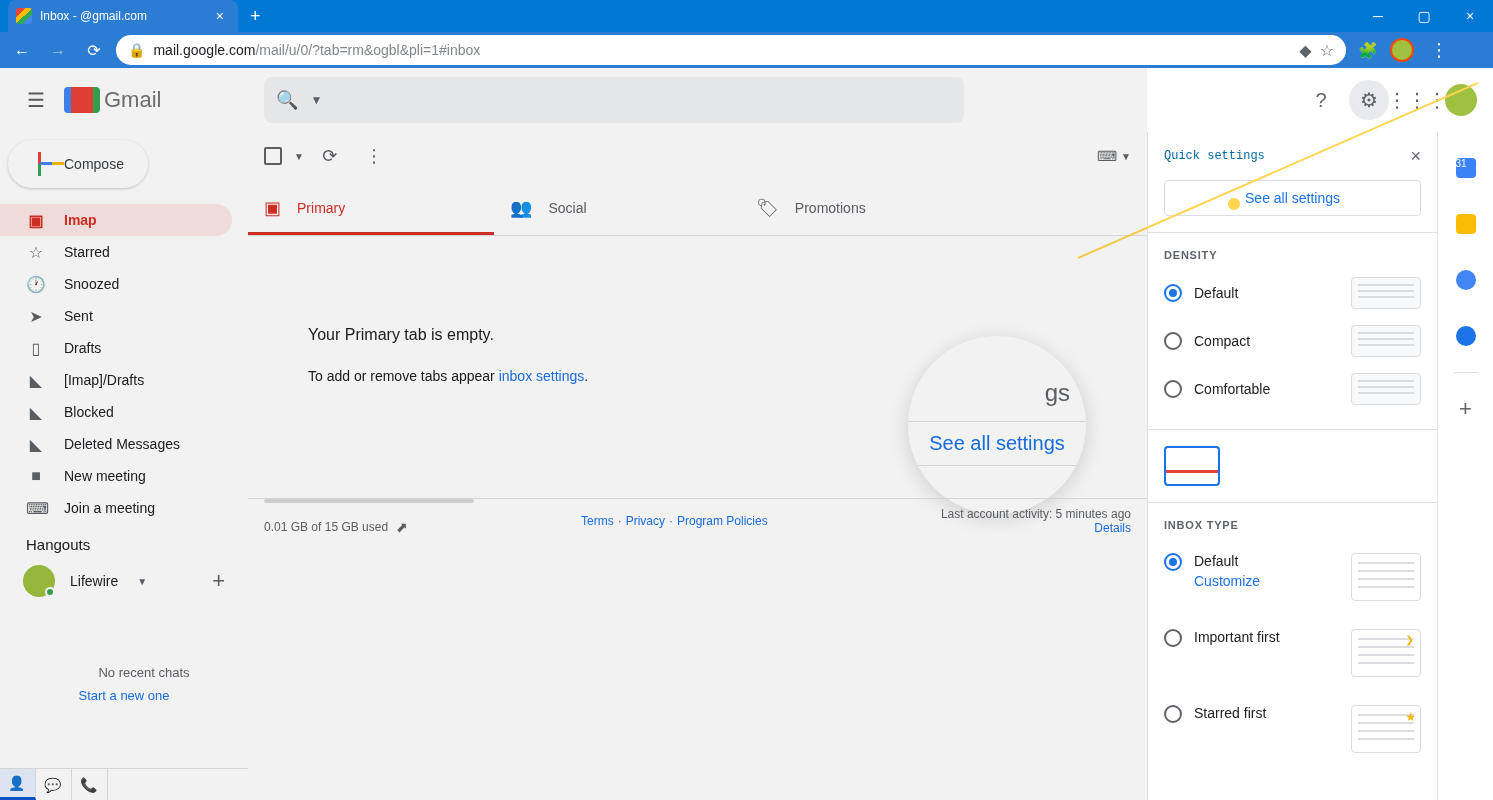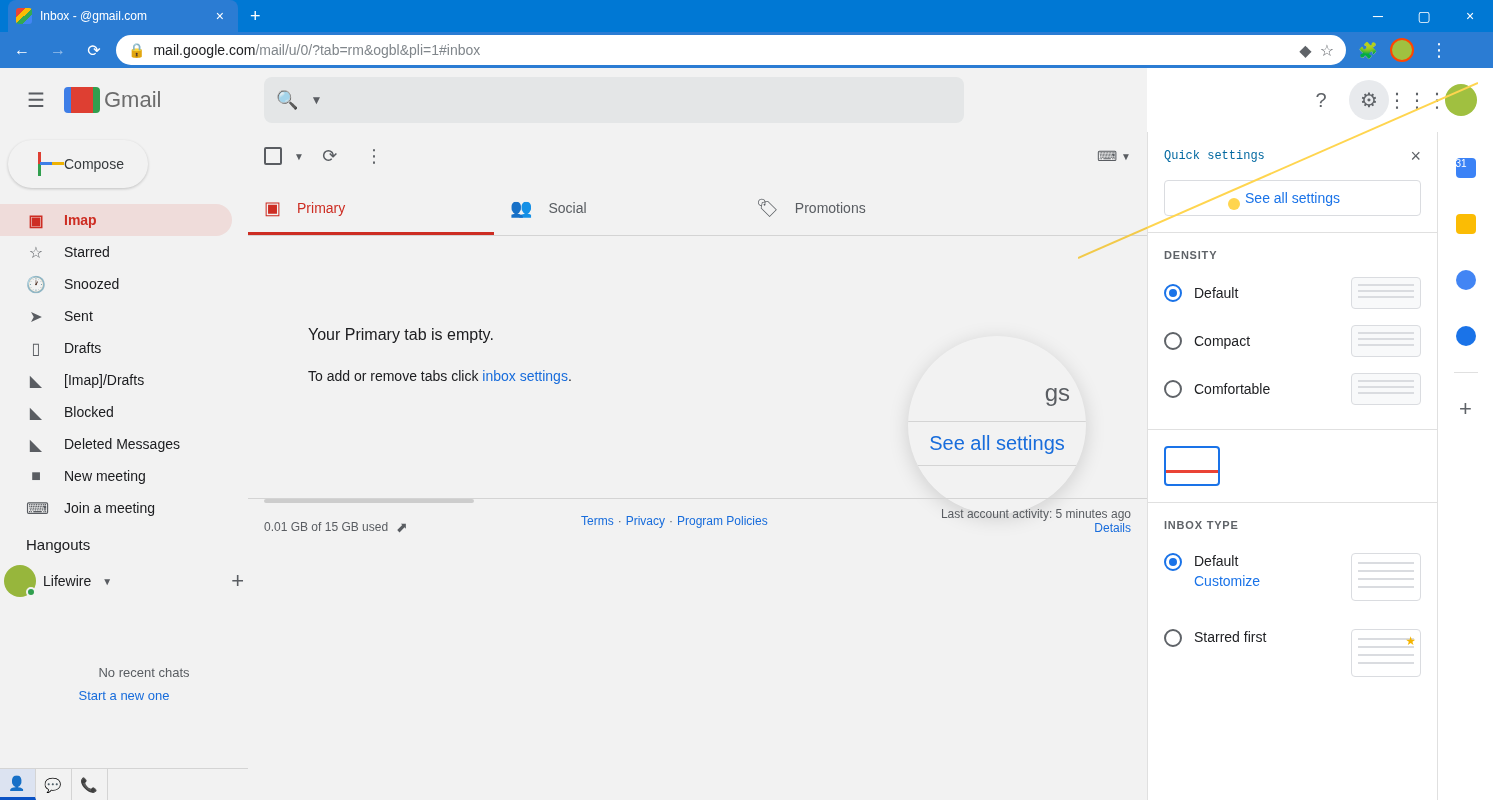--- a/index.html
+++ b/index.html
@@ -33,21 +33,21 @@
 .plus-icon { width:24px; height:24px; position:relative; }
 .plus-icon::before,.plus-icon::after { content:''; position:absolute; }
 .plus-icon::before { width:3px; height:24px; left:10px; background:linear-gradient(#ea4335 50%,#34a853 50%); }
 .plus-icon::after { width:24px; height:3px; top:10px; background:linear-gradient(to right,#4285f4 50%,#fbbc04 50%); }
 .nav-list { list-style:none; }
 .nav-item { height:32px; display:flex; align-items:center; padding:0 12px 0 26px; gap:18px; cursor:pointer; font-size:14px; color:#202124; border-radius:0 16px 16px 0; margin-right:16px; }
 .nav-item.active { background:#fce8e6; color:#d93025; font-weight:700; }
 .nav-icon { width:20px; text-align:center; font-size:16px; color:#5f6368; }
 .nav-item.active .nav-icon { color:#d93025; }
 .section-header { padding:12px 26px 4px; font-size:15px; color:#202124; font-weight:500; }
-.hangouts-user { display:flex; align-items:center; padding:8px 4px; gap:7px; }
+.hangouts-user { display:flex; align-items:center; padding:8px 23px; gap:15px; }
 .hangouts-avatar { width:32px; height:32px; border-radius:50%; background:#a0c040; position:relative; }
 .presence { position:absolute; bottom:0; right:0; width:10px; height:10px; background:#34a853; border:2px solid #fff; border-radius:50%; }
 .hangouts-name { font-size:14px; color:#202124; }
 .hangouts-caret { font-size:10px; color:#5f6368; margin-left:4px; }
 .hangouts-add { margin-left:auto; font-size:22px; color:#5f6368; cursor:pointer; }
 .no-chats { text-align:center; padding:60px 16px 8px; font-size:13px; color:#5f6368;margin-left:40px; }
 .start-chat { text-align:center; font-size:13px; color:#1a73e8; cursor:pointer; }
 .hangouts-tabs { margin-top:auto; height:32px; display:flex; border-top:1px solid #e0e0e0; }
 .h-tab { flex:0 0 36px; display:flex; align-items:center; justify-content:center; border-right:1px solid #e0e0e0; color:#5f6368; cursor:pointer; font-size:14px; }
 .h-tab.active { border-bottom:3px solid #0b57d0; background:#e8f0fe; }
@@ -269,21 +269,21 @@
               <span class="cat-icon">👥</span>
               <span>Social</span>
             </div>
           <div class="cat-tab">
               <span class="cat-icon">🏷</span>
               <span>Promotions</span>
             </div>
         </div>
         <div class="empty-state">
           <div class="empty-title">Your Primary tab is empty.</div>
-          <div class="empty-text"><span>To add or remove tabs click </span><span class="link">inbox settings</span><span>.</span></div>
+          <div class="empty-text"><span>To add or remove tabs appear </span><span class="link">inbox settings</span><span>.</span></div>
           <div class="magnify">
             <div class="mag-txt-top">gs</div>
             <div class="mag-divider"></div>
             <div class="mag-txt">See all settings</div>
             <div class="mag-divider"></div>
           </div>
         </div>
         <div class="footer">
           <div class="footer-bar"></div>
           <div class="storage">
@@ -338,20 +338,27 @@
                 <div class="radio checked"></div>
                 <div class="inbox-labels">
                   <div class="inbox-label">Default</div>
                   <div class="customize">Customize</div>
                 </div>
                 <div class="inbox-preview"></div>
               </div>
           <div class="inbox-opt">
                 <div class="radio"></div>
                 <div class="inbox-labels">
+                  <div class="inbox-label">Important first</div>
+                </div>
+                <div class="inbox-preview imp"></div>
+              </div>
+          <div class="inbox-opt">
+                <div class="radio"></div>
+                <div class="inbox-labels">
                   <div class="inbox-label">Starred first</div>
                 </div>
                 <div class="inbox-preview star"></div>
               </div>
         </div>
         </div>
       </div>
 
       <div class="side-panel">
         <div class="side-icon">

